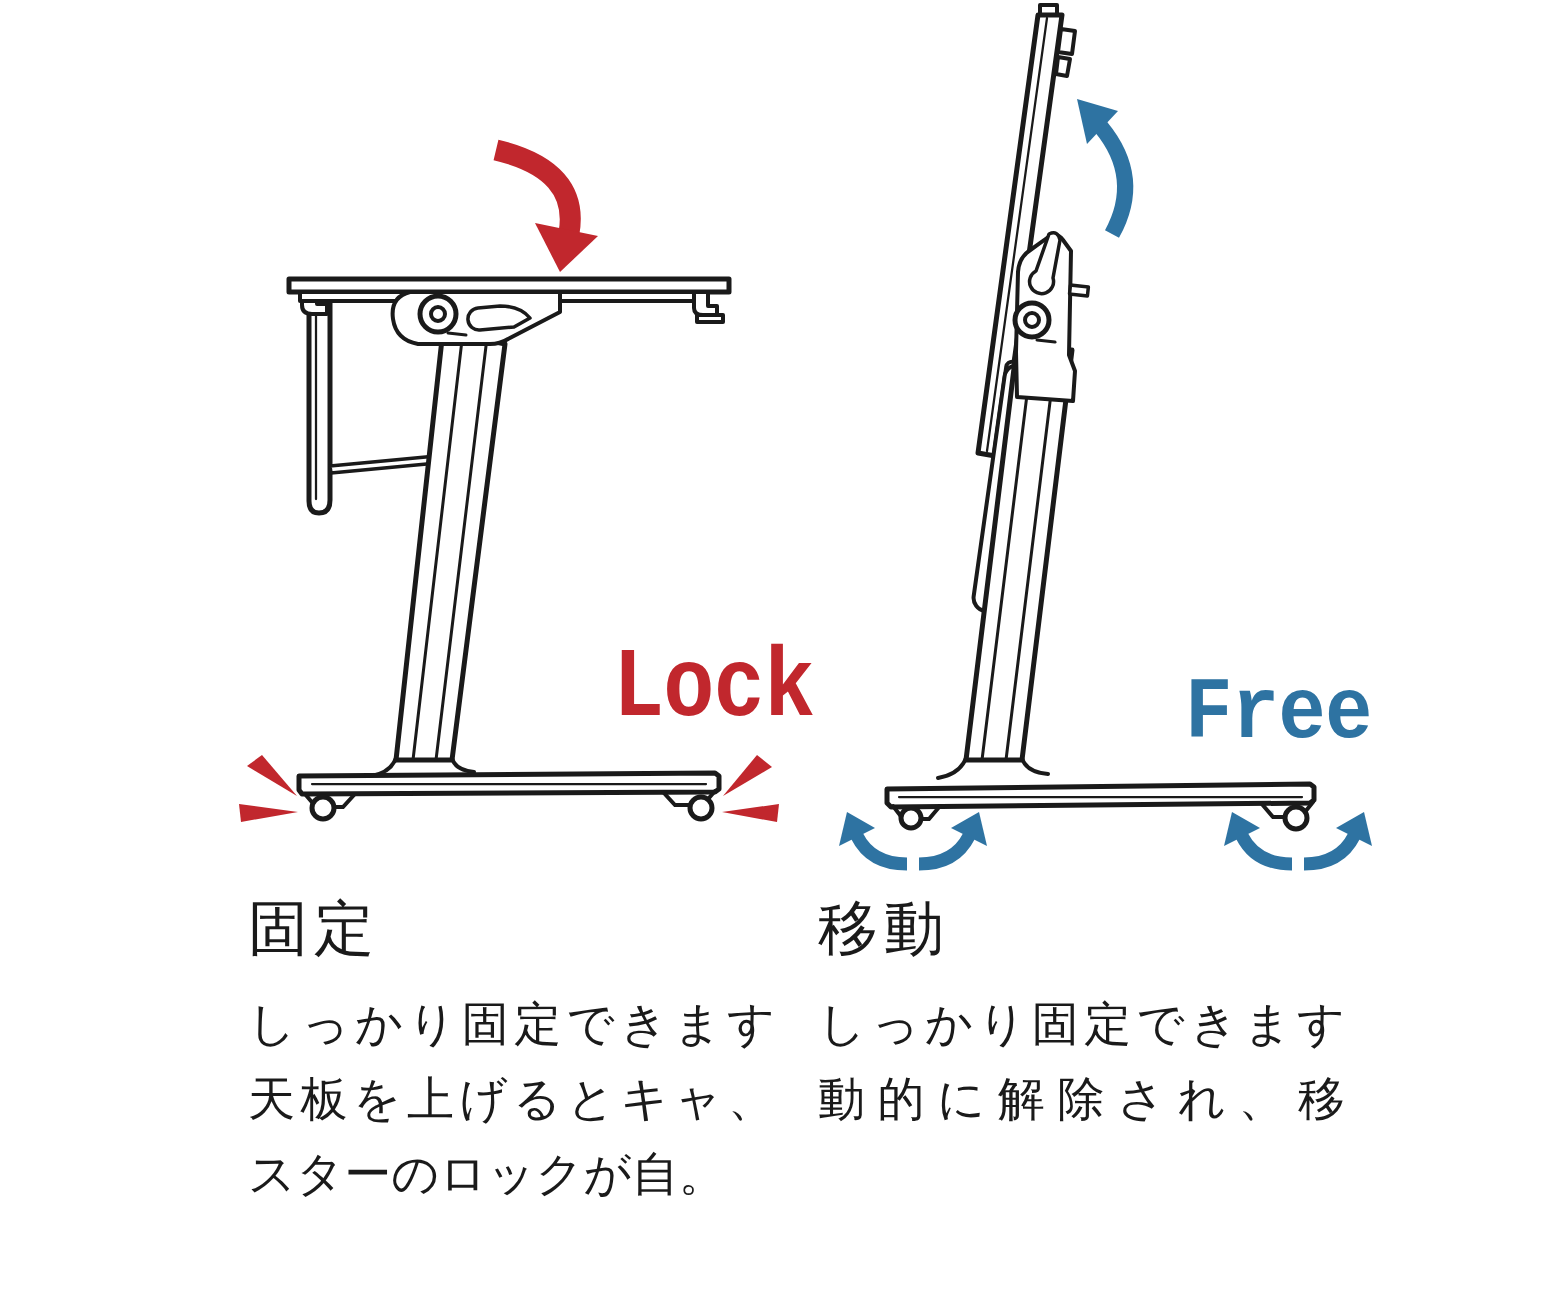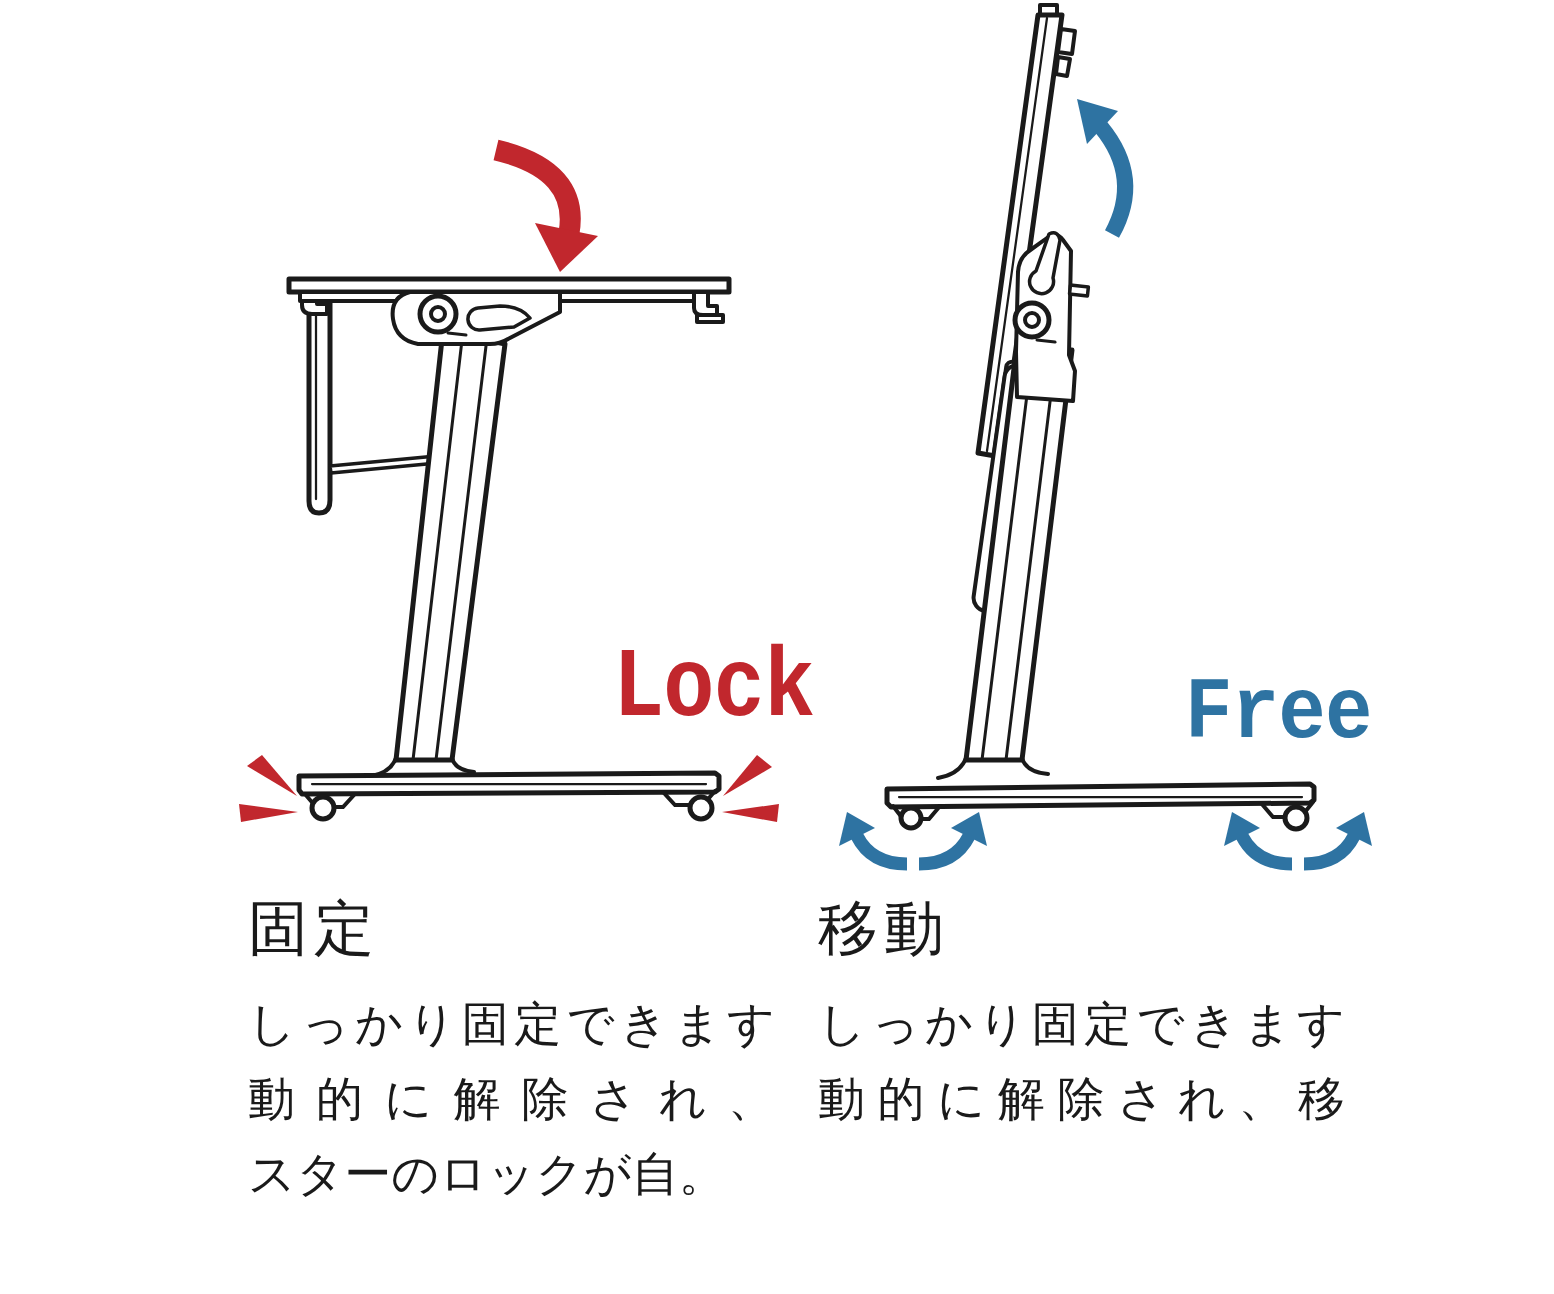--- a/index.html
+++ b/index.html
@@ -157,21 +157,21 @@
       </g>
     </g>
   </svg>
 
   <div class="state lock">Lock</div>
   <div class="state free">Free</div>
 
   <section class="caption left">
     <h2 class="cap-h">固定</h2>
     <div class="cap-line jl">しっかり固定できます</div>
-    <div class="cap-line jl">動的に解除され、</div>
+    <div class="cap-line jl">天板を上げるとキャ、</div>
     <div class="cap-line">スターのロックが自。</div>
   </section>
 
   <section class="caption right">
     <h2 class="cap-h">移動</h2>
     <div class="cap-line jl">しっかり固定できます</div>
     <div class="cap-line jl">動的に解除され、移</div>
   </section>
 
 </div>

